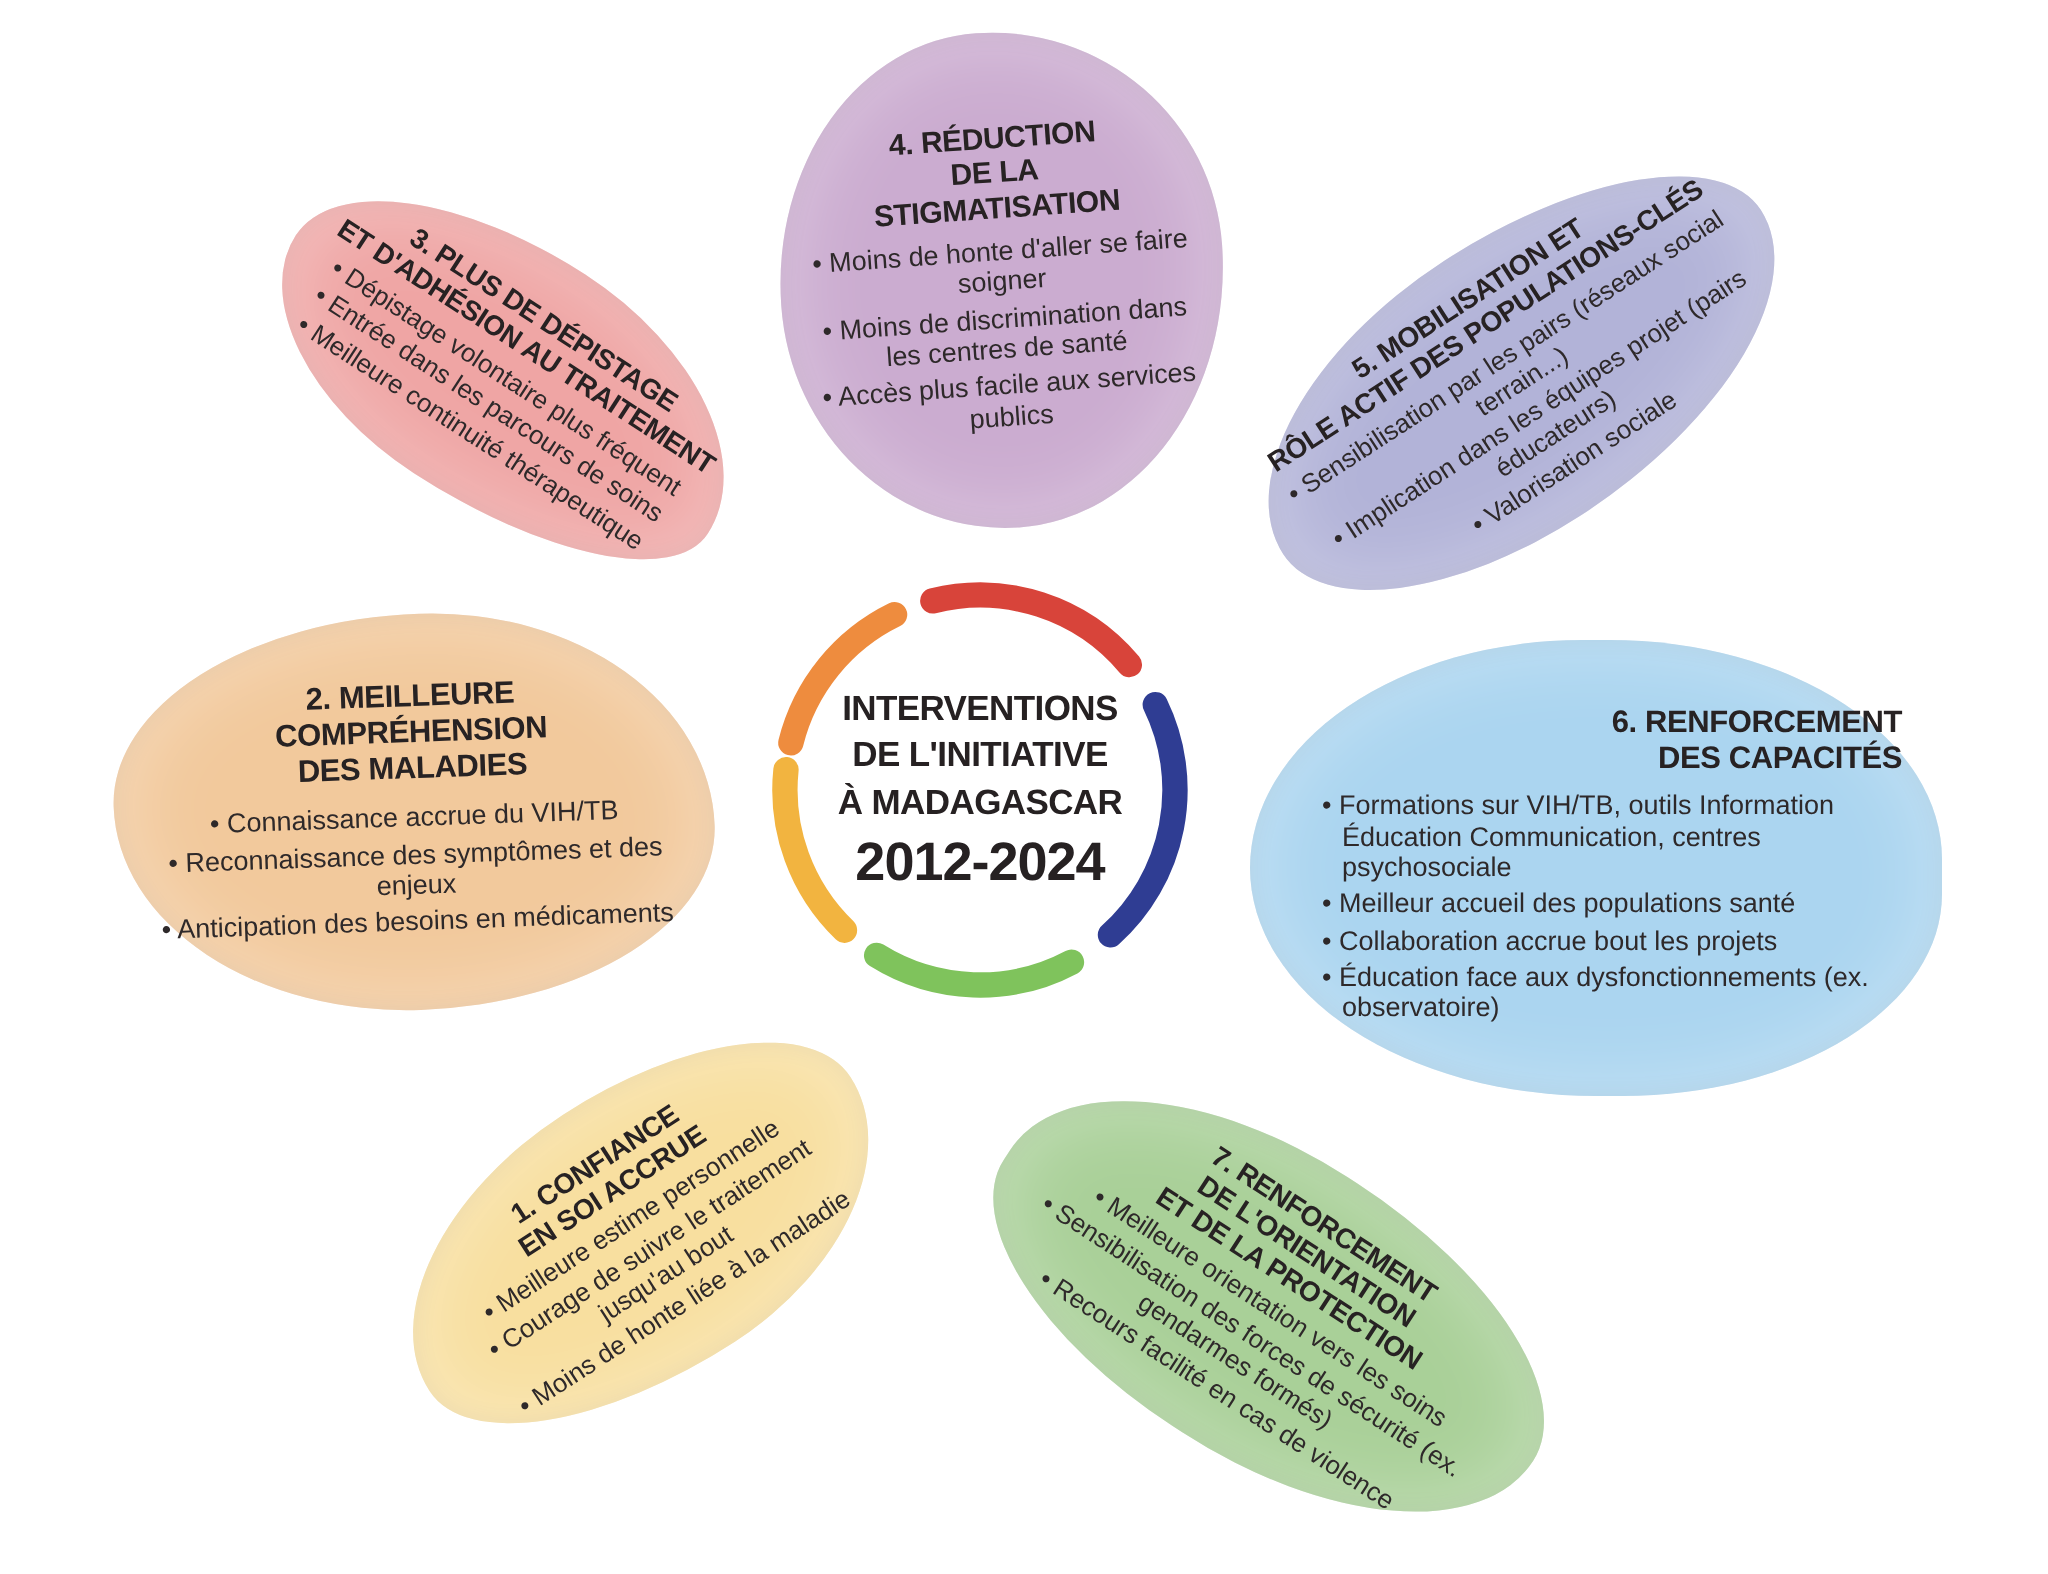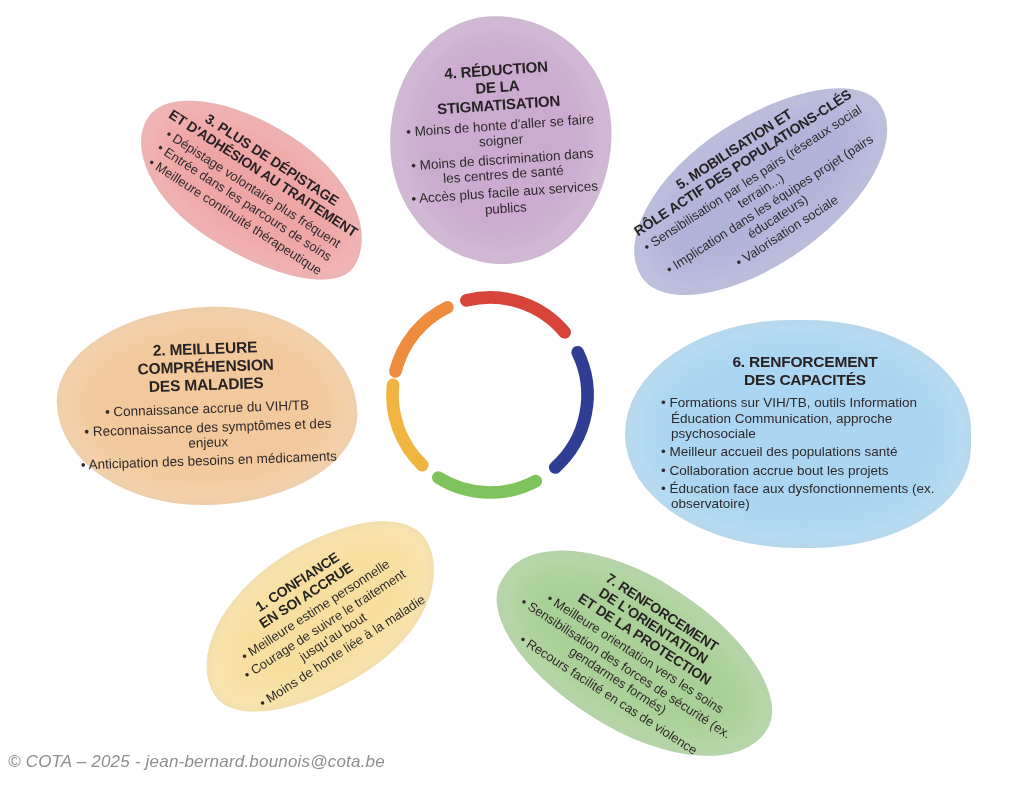--- a/index.html
+++ b/index.html
@@ -28,21 +28,21 @@
   .p4{left:390px;top:16px;width:222px;height:248px;border-radius:48% 52% 50% 50%/52% 46% 54% 48%;transform:rotate(-4deg);}
   .p5{left:614px;top:119px;width:294px;height:144px;border-radius:50% 50% 54% 46%/55% 45% 55% 45%;transform:rotate(-33deg);}
   .p6{left:625px;top:320px;width:346px;height:228px;border-radius:50% 50% 48% 52%/52% 50% 46% 52%;}
   .p7{left:483px;top:578px;width:304px;height:152px;border-radius:50% 50% 52% 48%/54% 46% 56% 44%;transform:rotate(33deg);}
 
   .p4 .ph{font-size:15px;}
   .p4 .b{font-size:13.5px;}
   .p2 .ph{font-size:15.5px;margin-bottom:7px;}
   .p6 .ph{font-size:15.5px;margin-bottom:6px;}
   .p6 .inner{padding:8px 20px 8px 34px;text-align:left;}
-  .p6 .ph{text-align:center;}
+  .p6 .ph{text-align:right;}
   .p6 .b{padding-left:12px;text-indent:-10px;}
   .p1 .ph,.p3 .ph,.p5 .ph,.p7 .ph{font-size:14px;margin-bottom:3px;}
   .p1 .b,.p3 .b,.p5 .b,.p7 .b{font-size:13px;margin:2px 0;}
 
   
   .ring{position:absolute;left:373px;top:278px;width:234px;height:234px;display:flex;align-items:center;justify-content:center;}
   .ring svg{position:absolute;left:0;top:0;width:100%;height:100%;}
   .center-label{position:relative;text-align:center;z-index:2;}
   .center-label .t{display:block;font-weight:bold;font-size:17.5px;line-height:1.32;letter-spacing:-0.3px;color:#262122;}
   .center-label .years{display:block;font-weight:bold;font-size:27px;letter-spacing:-0.5px;margin-top:3px;color:#262122;}
@@ -110,21 +110,21 @@
 
     </div>
   </div>
 
   <div class="petal p6" style="--c: #ABD5F0;">
     <div class="inner">
       <div class="ph">
         <span>6. RENFORCEMENT</span>
         <span>DES CAPACITÉS</span>
       </div>
-      <div class="b">Formations sur VIH/TB, outils Information Éducation Communication, approche psychosociale</div>
+      <div class="b">Formations sur VIH/TB, outils Information Éducation Communication, centres psychosociale</div>
       <div class="b">Meilleur accueil des populations santé</div>
       <div class="b">Collaboration accrue bout les projets</div>
       <div class="b">Éducation face aux dysfonctionnements (ex. observatoire)</div>
     </div>
   </div>
 
   <div class="petal p1" style="--c: #F8DF9F;">
     <div class="inner">
       <div class="ph">
         <span>1. CONFIANCE</span>
@@ -153,17 +153,22 @@
   </div>
 
   <div class="ring">
     <svg viewBox="0 0 240 240">
       <path d="M 95.8 23.0 A 100 100 0 0 1 196.6 55.7" fill="none" stroke-width="13" stroke-linecap="round" stroke="#D8443A"></path>
       <path d="M 209.9 76.2 A 100 100 0 0 1 186.9 194.3" fill="none" stroke-width="13" stroke-linecap="round" stroke="#2F3D93"></path>
       <path d="M 166.9 208.3 A 100 100 0 0 1 67.0 204.8" fill="none" stroke-width="13" stroke-linecap="round" stroke="#7FC35C"></path>
       <path d="M 50.5 191.9 A 100 100 0 0 1 20.5 109.6" fill="none" stroke-width="13" stroke-linecap="round" stroke="#F2B440"></path>
       <path d="M 23.0 95.8 A 100 100 0 0 1 76.2 30.1" fill="none" stroke-width="13" stroke-linecap="round" stroke="#EE8C3E"></path>
     </svg>
+    <div class="center-label">
+      <span class="t">INTERVENTIONS</span>
+      <span class="t">DE L'INITIATIVE</span>
+      <span class="t">À MADAGASCAR</span>
+      <span class="years">2012-2024</span>
+    </div>
   </div>
 
-  <div class="credit">© COTA – 2025 - jean-bernard.bounois@cota.be</div>
 
 </div>
 
 </body></html>

